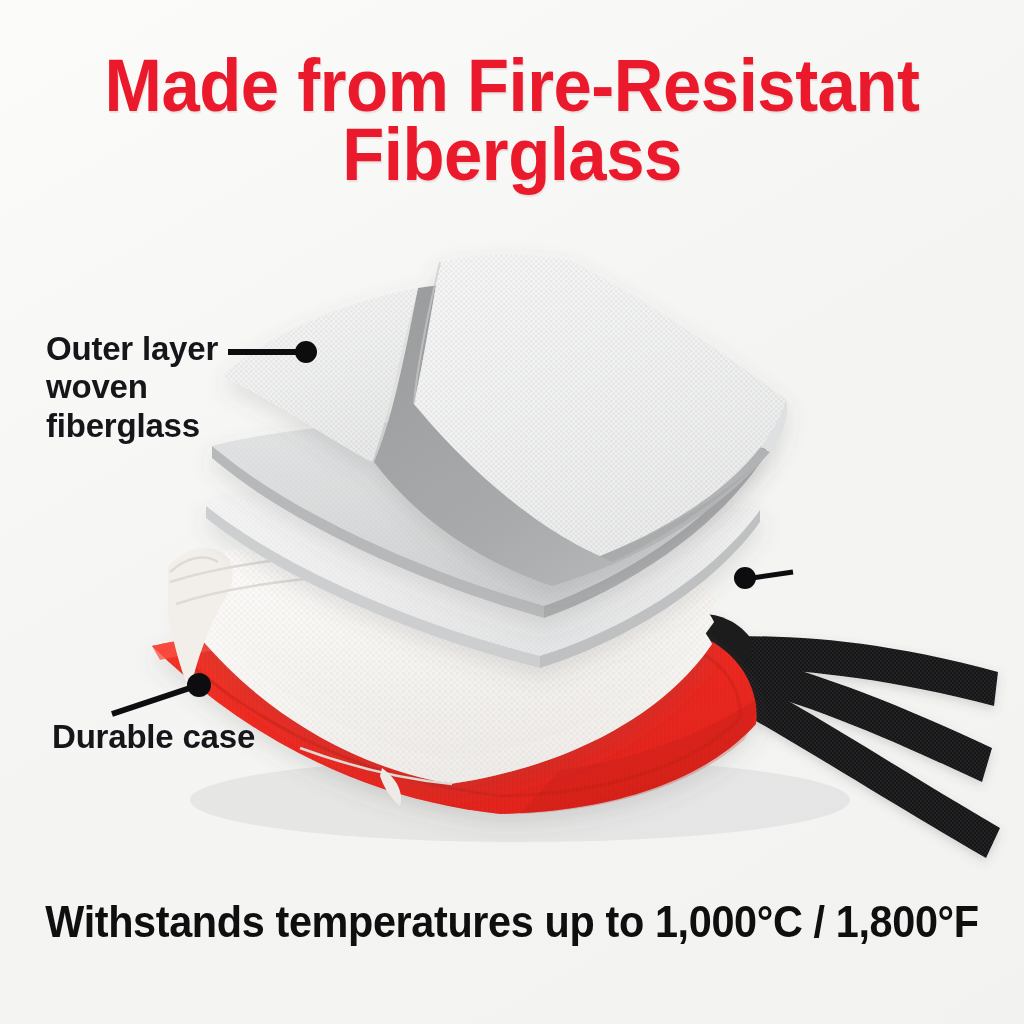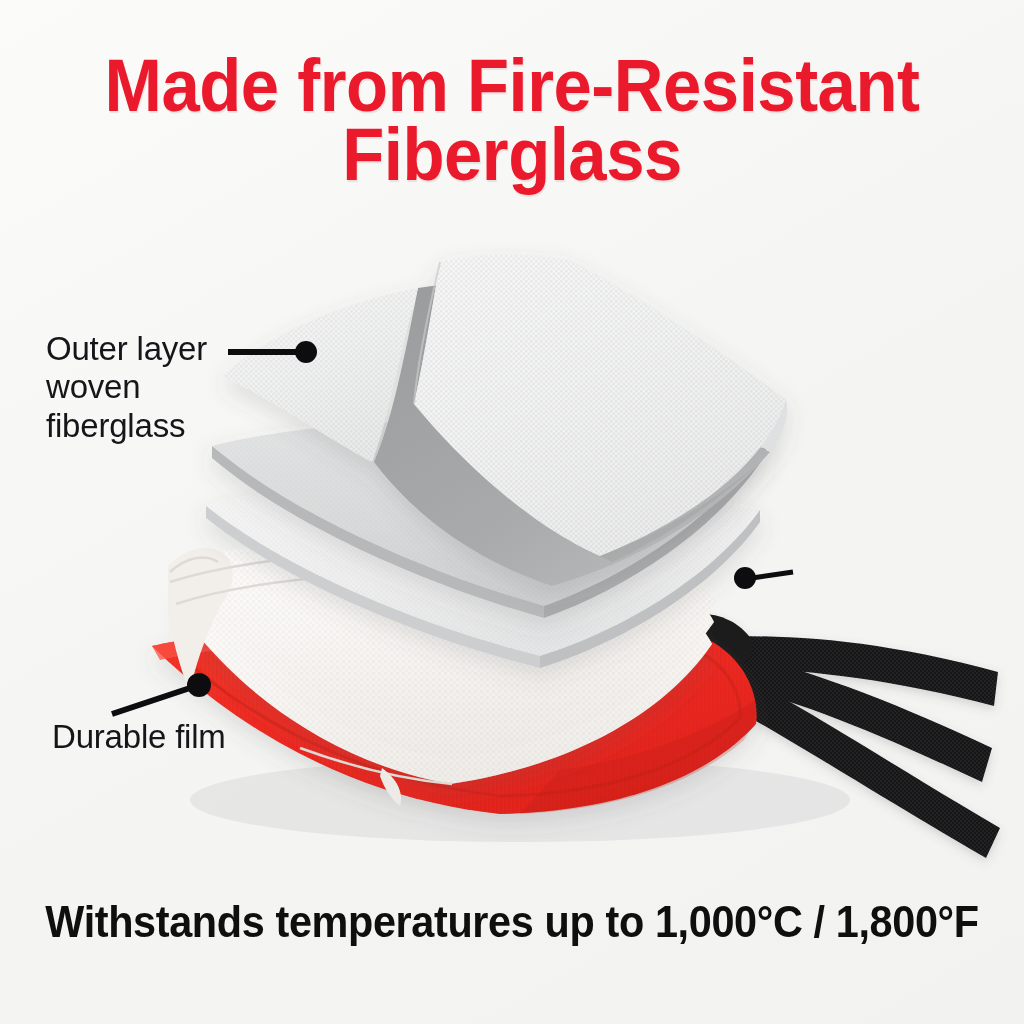--- a/index.html
+++ b/index.html
@@ -50,21 +50,21 @@
     letter-spacing: -0.4px;
     transform: scaleX(0.92);
     transform-origin: 50% 0;
   }
 
   
   .callout {
     position: absolute;
     color: #16161a;
     font-family: "Liberation Sans", sans-serif;
-    font-weight: 400;
+    font-weight: 700;
     font-size: 33px;
     line-height: 1.16;
     white-space: pre-line;
     letter-spacing: -0.2px;
   }
   #callout-outer  { left: 46px;  top: 330px; }
   #callout-inner  { left: 805px; top: 448px; }
   #callout-case   { left: 52px;  top: 718px; }
 
   
@@ -272,17 +272,17 @@
   </svg>
 
   <div class="headline">Made from Fire-Resistant
 Fiberglass</div>
 
   <div class="callout" id="callout-outer">Outer layer
 woven
 fiberglass</div>
 
 
-  <div class="callout" id="callout-case">Durable film</div>
+  <div class="callout" id="callout-case">Durable case</div>
 
   <div class="caption">Withstands temperatures up to 1,000°C / 1,800°F</div>
 
 </div>
 
 </body></html>

